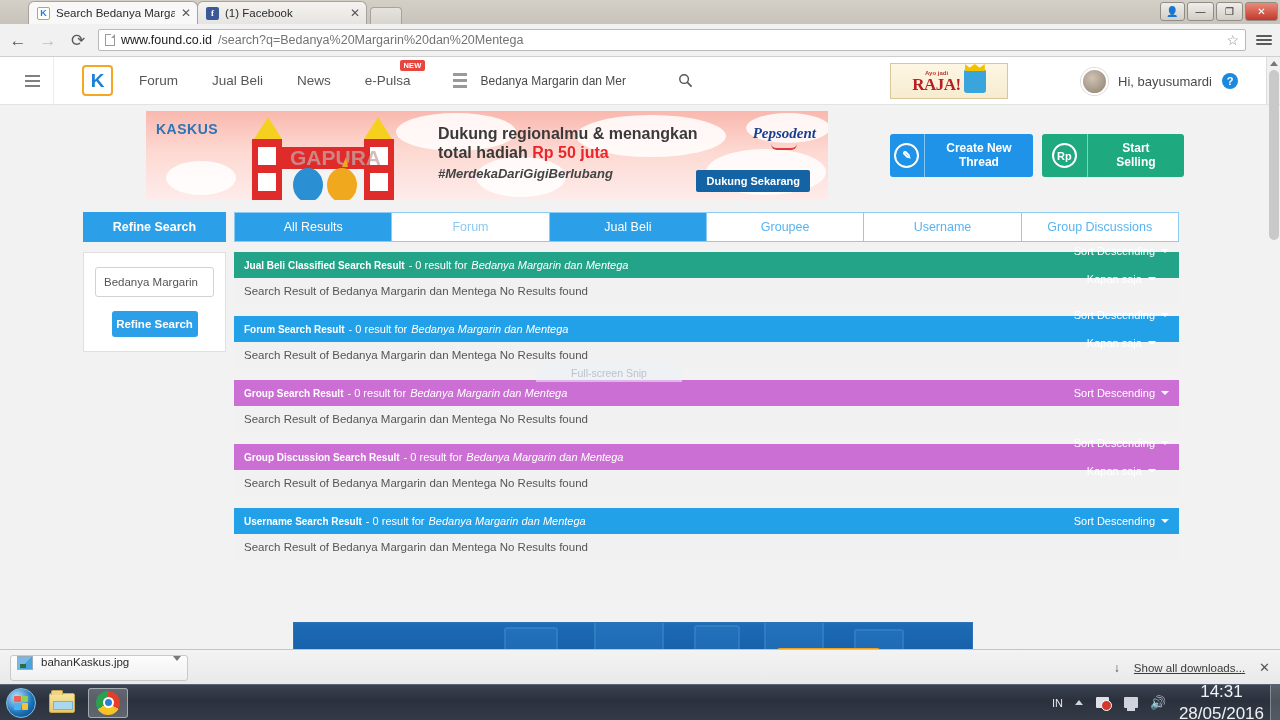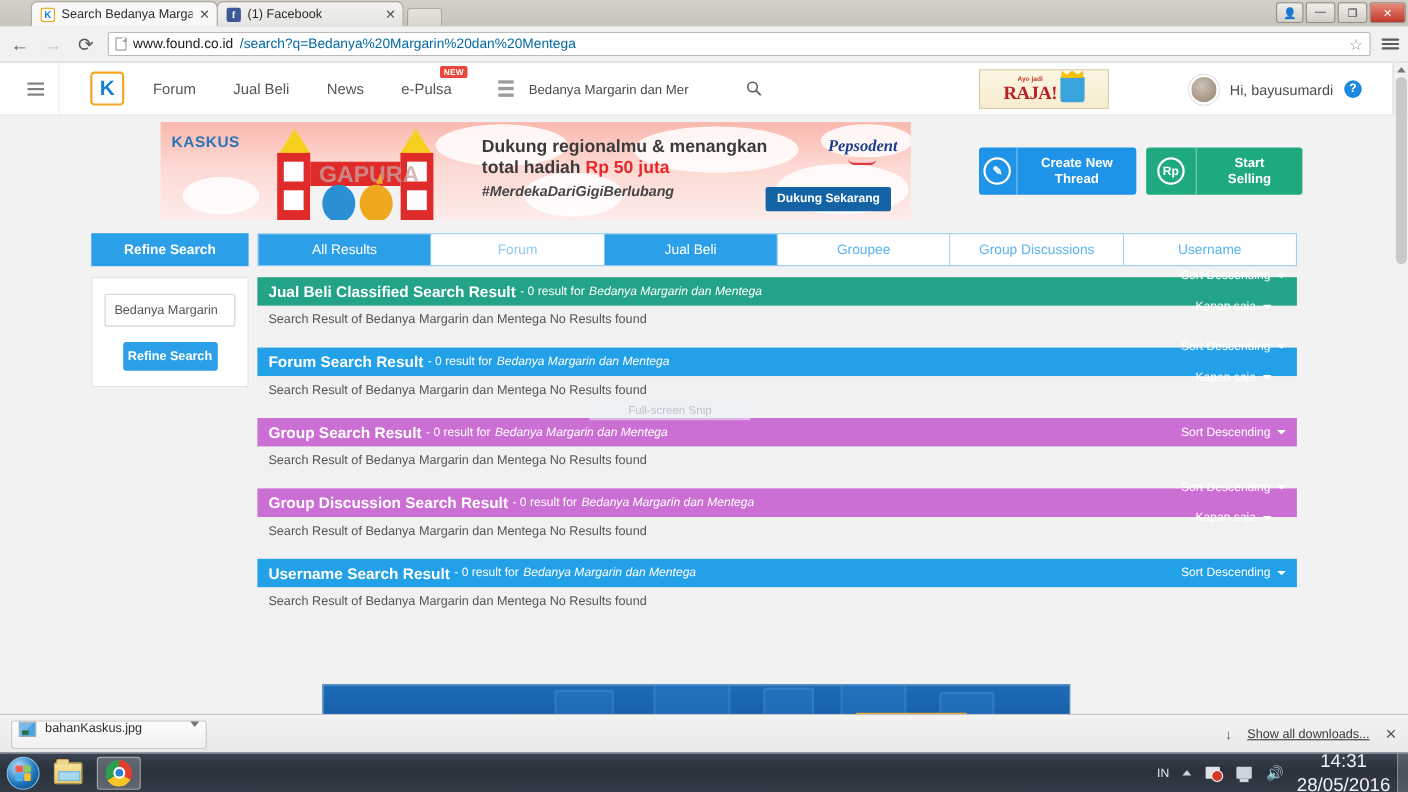--- a/index.html
+++ b/index.html
@@ -81,21 +81,21 @@
   }
   .omni-doc {
     width: 10px; height: 12px; border:1px solid #9a9a9a; background:#fff;
     position: relative; flex:0 0 10px;
   }
   .omni-doc:after {
     content:""; position:absolute; right:-1px; top:-1px;
     border-left:4px solid #fff; border-bottom:4px solid #9a9a9a;
   }
   .url-host { color: #202020; }
-  .url-rest { color: #0369a1; }
+  .url-rest { color: #737373; }
   .star { color: #8c8c8c; font-size: 14px; }
   .menu-btn {
     width: 16px; display:flex; flex-direction:column; gap:2px; padding: 2px 0;
   }
   .menu-btn span { display:block; height:2px; background:#5a5a5a; border-radius:1px;}
 
   
   .page {
     height: 592px; background: #f2f2f2; position: relative; overflow: hidden;
   }
@@ -294,21 +294,21 @@
     font-family:"Liberation Sans", sans-serif; display:block;
     margin-left:auto; margin-right:auto;
   }
   .results-col { width: 945px; margin-left: 8px; }
 
   .res-block { margin-bottom: 12px; }
   .res-head {
     height: 26px; display:flex; align-items:center; padding: 0 10px;
     color:#fff;
   }
-  .res-head .h-title { font-size:14px; font-weight:bold; }
+  .res-head .h-title { font-size:10px; font-weight:bold; }
   .res-head .h-sub { font-size:11px; margin-left:4px; }
   .res-head .h-q { font-style: italic; }
   .res-head .h-right { margin-left:auto; display:flex; align-items:center; gap: 16px; flex-direction: column; }
   .h-drop { font-size:11px; display:flex; align-items:center; gap:6px; }
   .caret {
     width:0;height:0;border-left:4px solid transparent;border-right:4px solid transparent;
     border-top:4px solid #fff; display:inline-block;
   }
   .res-body {
     background:#f1f1f1; height: 26px; display:flex; align-items:center;
@@ -590,22 +590,22 @@
       </div>
     </div>
 
     <div class="tabs-row">
       <div class="refine-tab">Refine Search</div>
       <div class="result-tabs">
         <div class="rtab sel">All Results</div>
         <div class="rtab hover">Forum</div>
         <div class="rtab sel">Jual Beli</div>
         <div class="rtab">Groupee</div>
+        <div class="rtab">Username</div>
         <div class="rtab">Group Discussions</div>
-        <div class="rtab">Username</div>
       </div>
     </div>
 
     <div class="body-split">
       <div class="refine-panel">
         <input class="refine-input" value="Bedanya Margarin" style="">
         <button class="refine-btn">Refine Search</button>
       </div>
 
       <div class="results-col">

